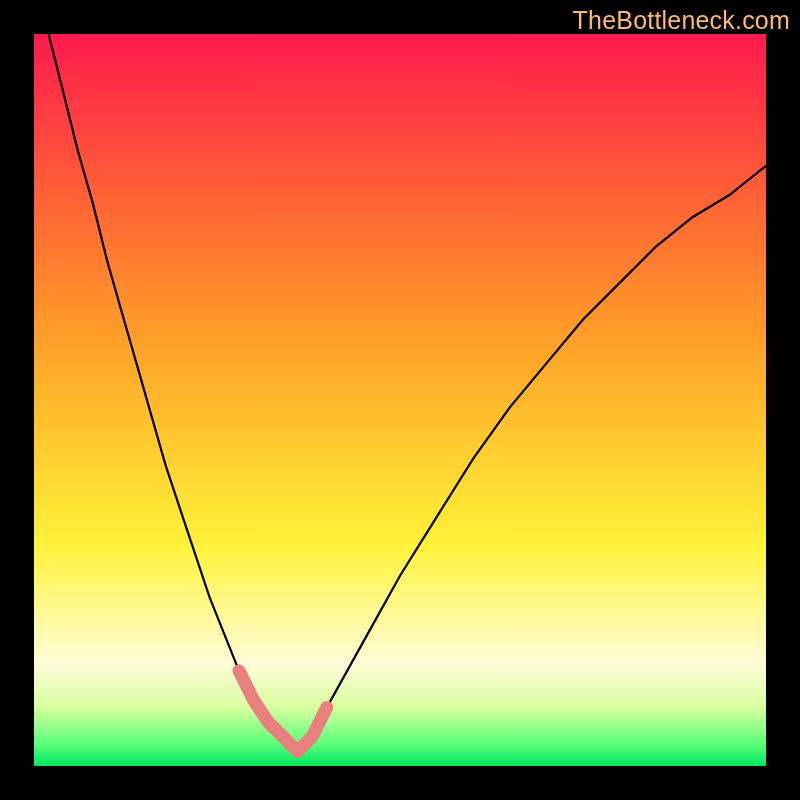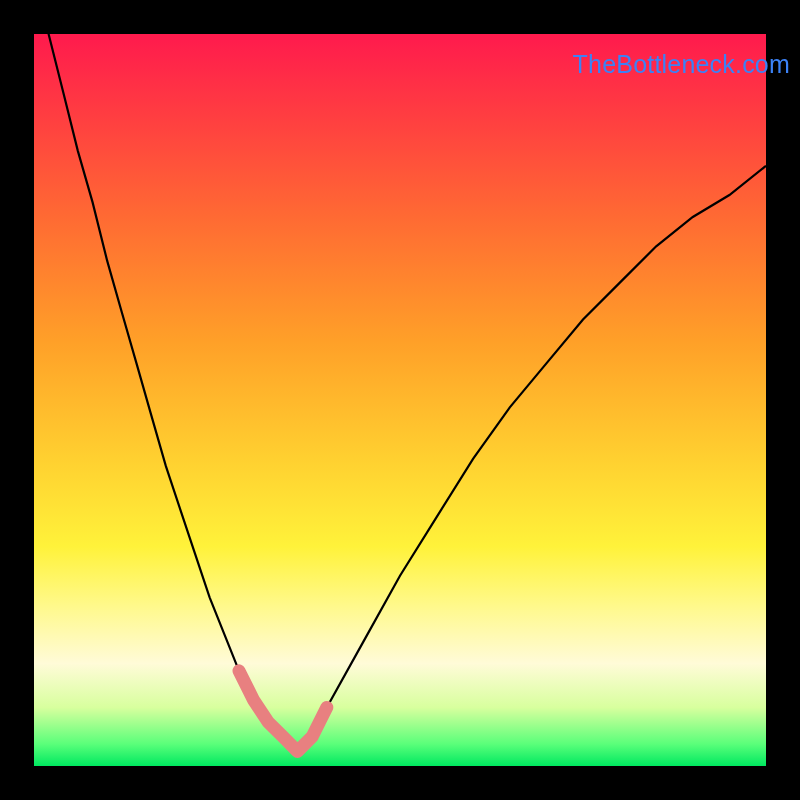--- a/index.html
+++ b/index.html
@@ -23,25 +23,24 @@
       #fffbd8 86%,
       #d8ff9e 92%,
       #5aff7a 97%,
       #00e860 100%);
   }
 
   .watermark {
     position: absolute;
     top: 6px;
     right: 10px;
-    color: #3b82f6;
+    color: #fdba74;
     font-size: 25px;
     font-weight: 400;
     letter-spacing: 0.2px;
-    margin-top: 44px;
   }
 
   svg.curve {
     position: absolute;
     left: 0; top: 0;
     width: 732px; height: 732px;
   }
 
   .curve-path { fill: none; stroke: #000; stroke-width: 2.2; }
   .marker-path { fill: none; stroke: #e88080; stroke-width: 13; stroke-linecap: round; stroke-linejoin: round; }

